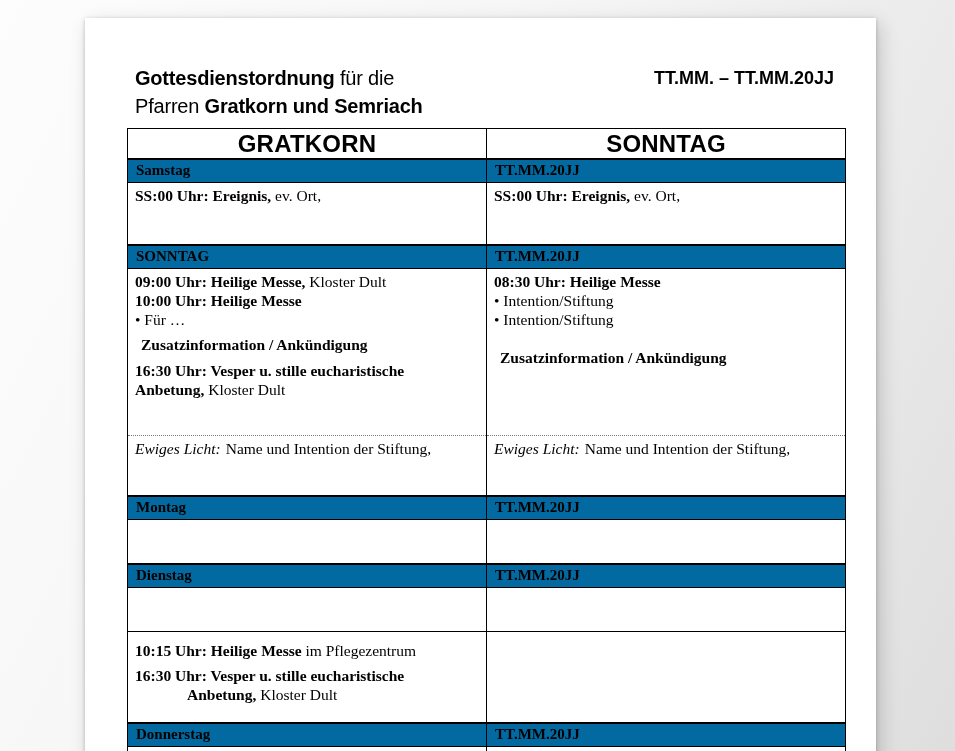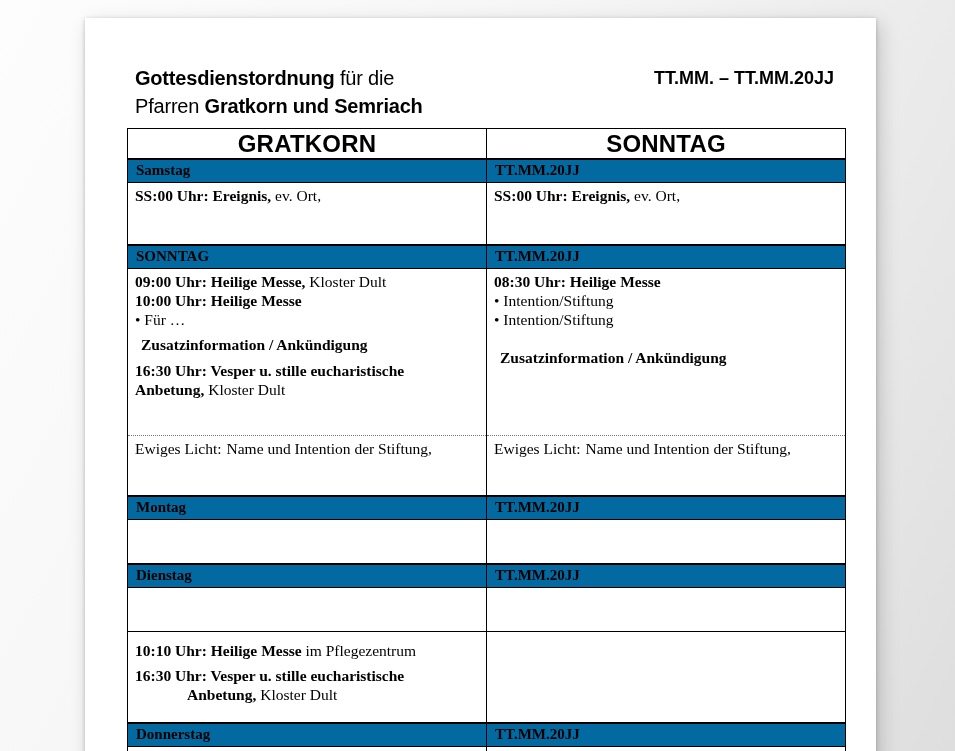--- a/index.html
+++ b/index.html
@@ -32,21 +32,21 @@
   }
   .doc-date {
     margin-left: auto;
     margin-top: 4px;
     padding-right: 12px;
     font-size: 18px;
     font-weight: bold;
     white-space: nowrap;
   }
   .b { font-weight: bold; }
-  .i { }
+  .i { font-style: italic; }
 
   
   table.schedule {
     position: absolute;
     left: 42px; top: 110px;
     width: 718px;
     border-collapse: collapse;
     table-layout: fixed;
     background: #fff;
     font-size: 15.5px;
@@ -190,21 +190,21 @@
       <td>Dienstag</td>
       <td>TT.MM.20JJ</td>
     </tr>
     <tr class="content">
       <td class="h-empty"></td>
       <td class="h-empty"></td>
     </tr>
 
     <tr class="content">
       <td class="h-mitt">
-        <p class="gap-s"><span class="b">10:10 Uhr: Heilige Messe</span><span> im Pflegezentrum</span></p>
+        <p class="gap-s"><span class="b">10:15 Uhr: Heilige Messe</span><span> im Pflegezentrum</span></p>
         <p class="gap-s"><span class="b">16:30 Uhr: Vesper u. stille eucharistische</span></p>
         <p class="indent-wrap"><span class="b">Anbetung,</span><span> Kloster Dult</span></p>
       </td>
       <td class="h-mitt"></td>
     </tr>
 
     <tr class="day">
       <td>Donnerstag</td>
       <td>TT.MM.20JJ</td>
     </tr>

